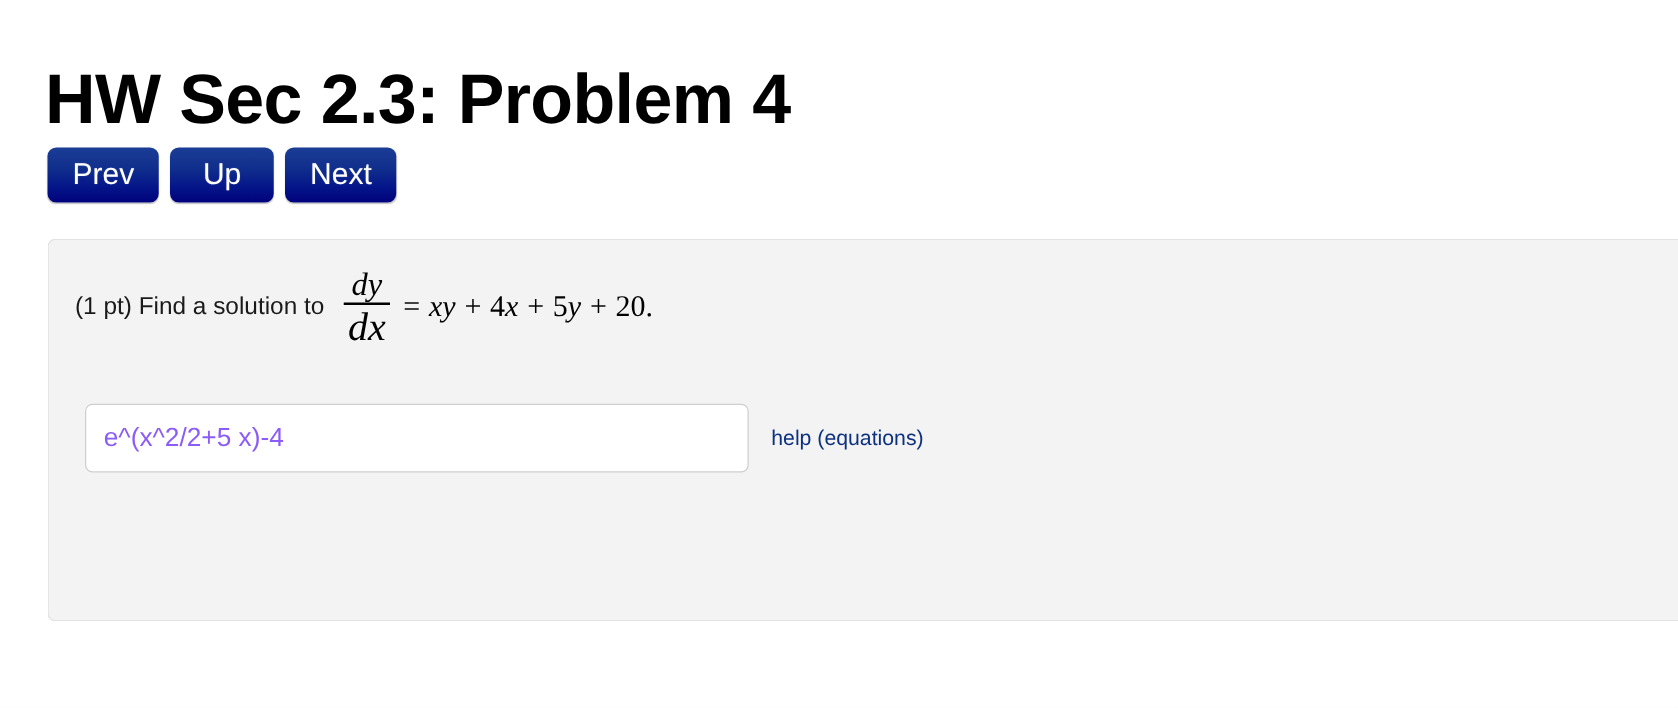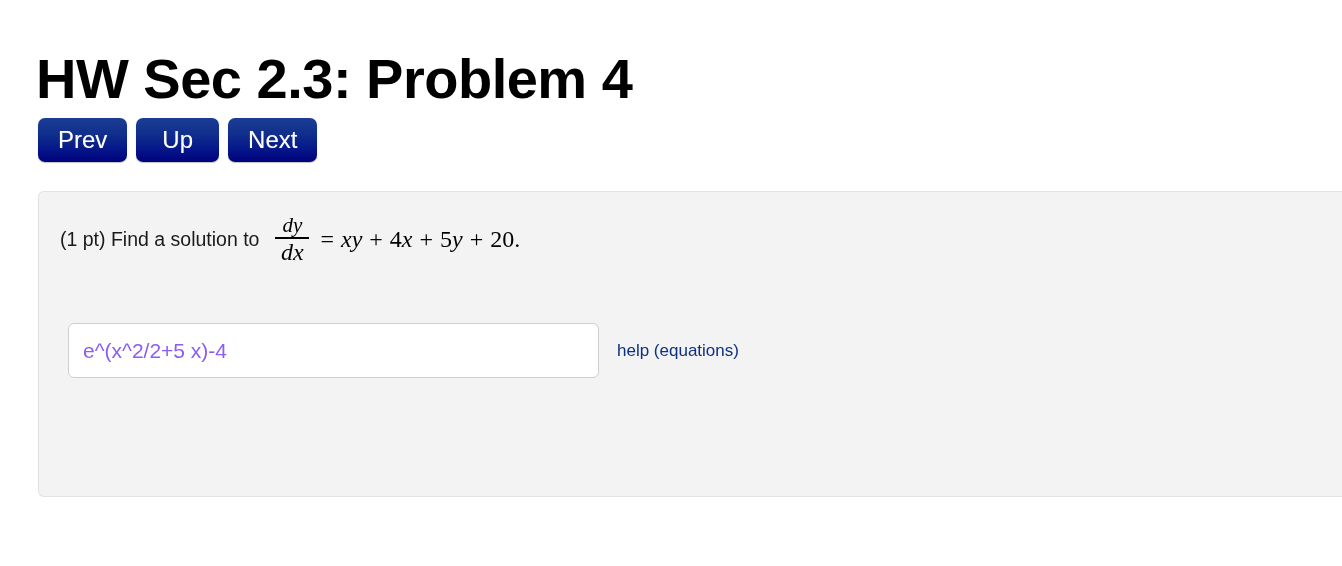--- a/index.html
+++ b/index.html
@@ -98,33 +98,33 @@
     display: inline-flex;
     flex-direction: column;
     align-items: center;
     justify-content: center;
     vertical-align: middle;
     line-height: 1;
     margin: 0 4px;
   }
   .frac .num {
     font-style: italic;
-    font-size: 21px;
+    font-size: 26px;
     padding: 0 3px 1px 3px;
   }
   .frac .bar {
     display: block;
     width: 100%;
     min-width: 34px;
     height: 1.6px;
     background: #000;
   }
   .frac .den {
     font-style: italic;
-    font-size: 24px;
+    font-size: 32px;
     padding: 1px 3px 0 3px;
   }
   .mop {
     padding: 0 7px;
     font-style: normal;
   }
   .mi { font-style: italic; }
   .mn { font-style: normal; }
 
   

